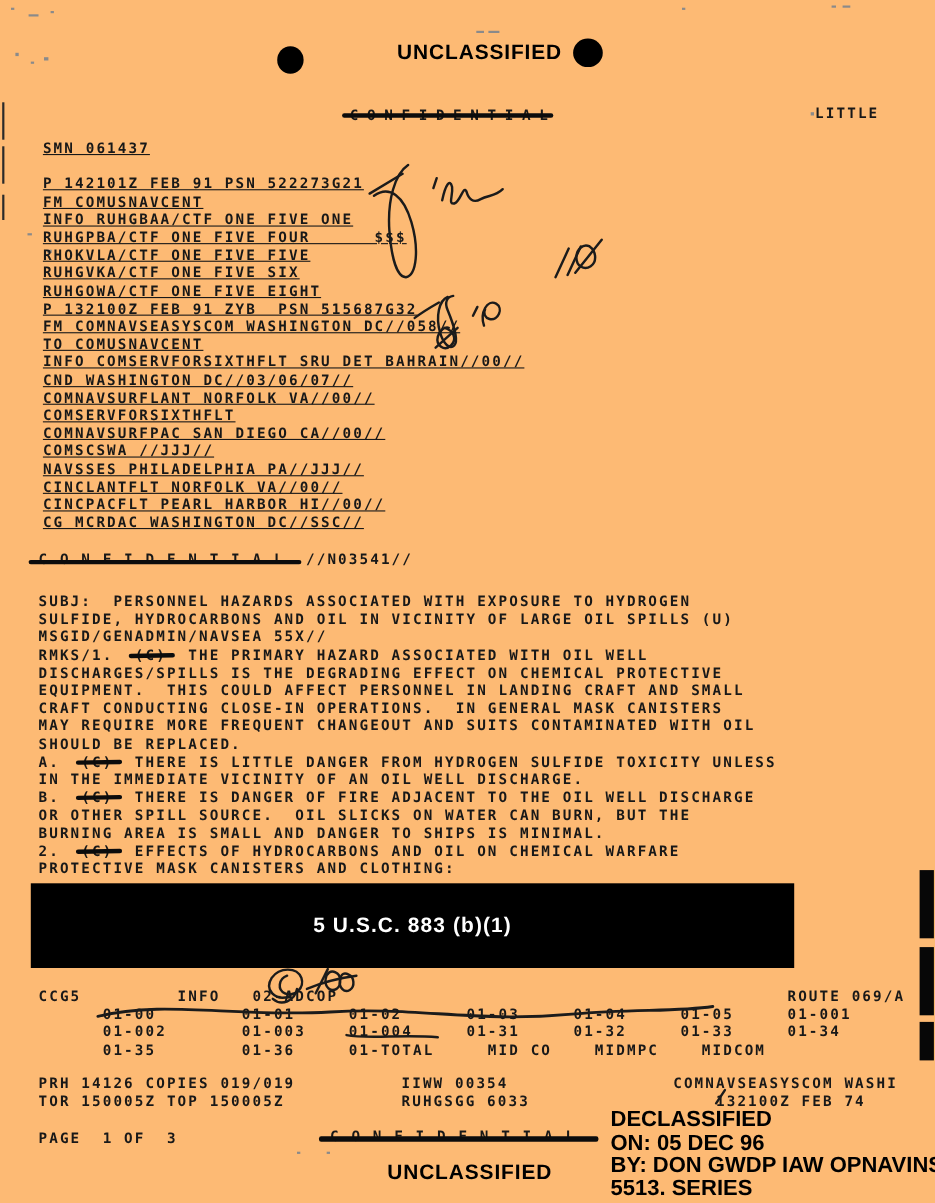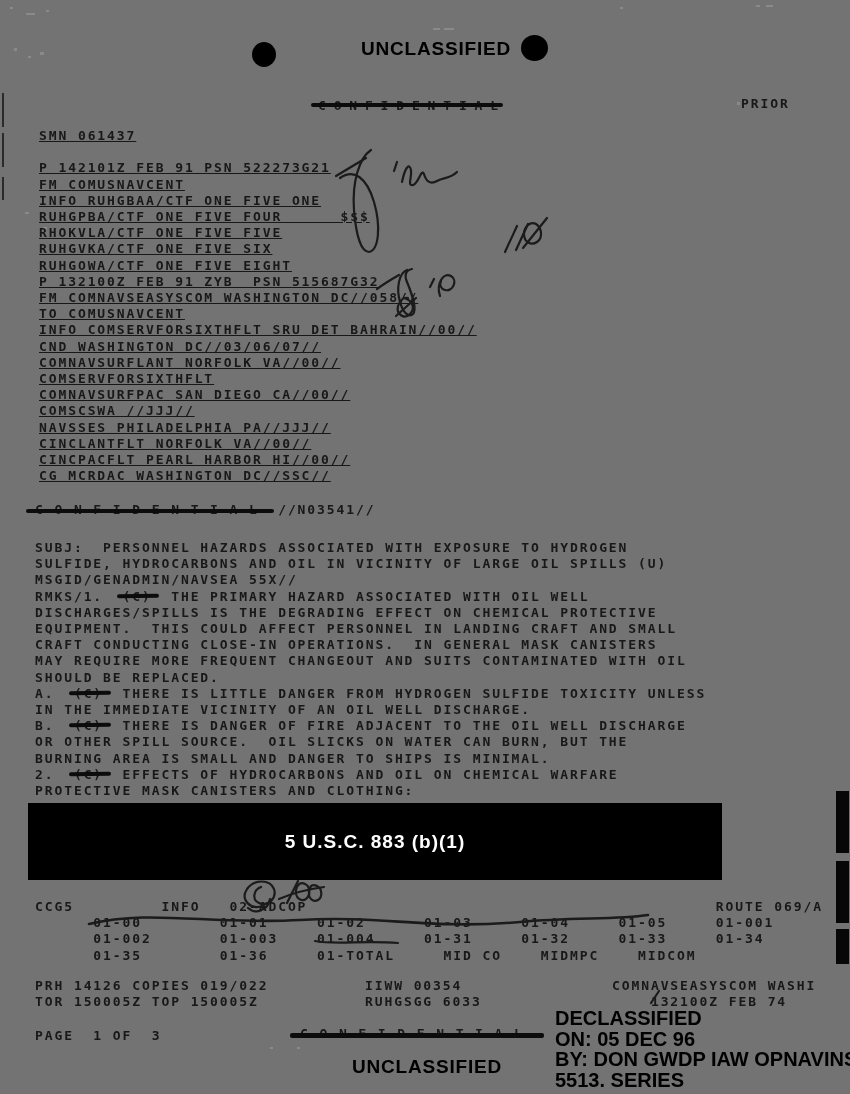--- a/index.html
+++ b/index.html
@@ -1,16 +1,16 @@
 <!DOCTYPE html>
 <html><head>
 <meta charset="utf-8">
 <style>
   html,body{margin:0;padding:0;background:#e8e8e8;}
-  .page{position:relative;width:850px;height:1094px;margin:0 auto;background:#737373;overflow:hidden;}
+  .page{position:relative;width:850px;height:1094px;margin:0 auto;background:#fdba74;overflow:hidden;}
   .mono{position:absolute;margin:0;font-family:"DejaVu Sans Mono",monospace;font-weight:bold;
         font-size:13px;letter-spacing:1.9px;color:#181818;white-space:pre;}
   pre.mono{line-height:16.2px;}
   .hdr{line-height:17px;}
   .route{line-height:15.6px;}
   .foot{line-height:14.6px;}
   .conf{letter-spacing:1.9px;}
   .conf-narrow{letter-spacing:0px;}
   .stamp{position:absolute;font-family:"Liberation Sans",sans-serif;font-weight:bold;color:#000;}
   .strike{position:absolute;background:#0c0c0c;border-radius:2px;z-index:4;}
@@ -51,21 +51,21 @@
   <div class="margin-mark" style="top:177px;height:23px;"></div>
 
   <div class="dot" style="left:252px;top:42px;width:24px;height:25px;"></div>
   <div class="dot" style="left:521px;top:35px;width:27px;height:26px;"></div>
 
   <div class="stamp" style="left:361px;top:38px;font-size:19px;letter-spacing:0.8px;">UNCLASSIFIED</div>
 
   <div class="mono conf-narrow" style="left:318px;top:98px;">C O N F I D E N T I A L</div>
   <div class="strike" style="left:311px;top:103px;width:192px;height:4px;"></div>
 
-  <div class="mono" style="left:741px;top:96px;">PRIOR</div>
+  <div class="mono" style="left:741px;top:96px;">LITTLE</div>
 
   <pre class="mono hdr" style="left:39px;top:128px;text-decoration:underline;">SMN 061437
 
 P 142101Z FEB 91 PSN 522273G21
 FM COMUSNAVCENT
 INFO RUHGBAA/CTF ONE FIVE ONE
 RUHGPBA/CTF ONE FIVE FOUR      $$$
 RHOKVLA/CTF ONE FIVE FIVE
 RUHGVKA/CTF ONE FIVE SIX
 RUHGOWA/CTF ONE FIVE EIGHT
@@ -114,21 +114,21 @@
 
   <div class="edgebar" style="top:791px;height:62px;"></div>
   <div class="edgebar" style="top:861px;height:62px;"></div>
   <div class="edgebar" style="top:929px;height:35px;"></div>
 
   <pre class="mono route" style="left:35px;top:899px;">CCG5         INFO   02-ADCOP                                          ROUTE 069/A
       01-00        01-01     01-02      01-03     01-04     01-05     01-001
       01-002       01-003    01-004     01-31     01-32     01-33     01-34
       01-35        01-36     01-TOTAL     MID CO    MIDMPC    MIDCOM</pre>
 
-  <pre class="mono foot" style="left:35px;top:978px;">PRH 14126 COPIES 019/022
+  <pre class="mono foot" style="left:35px;top:978px;">PRH 14126 COPIES 019/019
 TOR 150005Z TOP 150005Z</pre>
   <pre class="mono foot" style="left:365px;top:978px;">IIWW 00354
 RUHGSGG 6033</pre>
   <pre class="mono foot" style="left:612px;top:978px;">COMNAVSEASYSCOM WASHI
     132100Z FEB 74</pre>
 
   <div class="mono" style="left:35px;top:1028px;">PAGE  1 OF  3</div>
 
   <div class="mono conf" style="left:300px;top:1026px;">C O N F I D E N T I A L</div>
   <div class="strike" style="left:290px;top:1033px;width:254px;height:5px;"></div>

